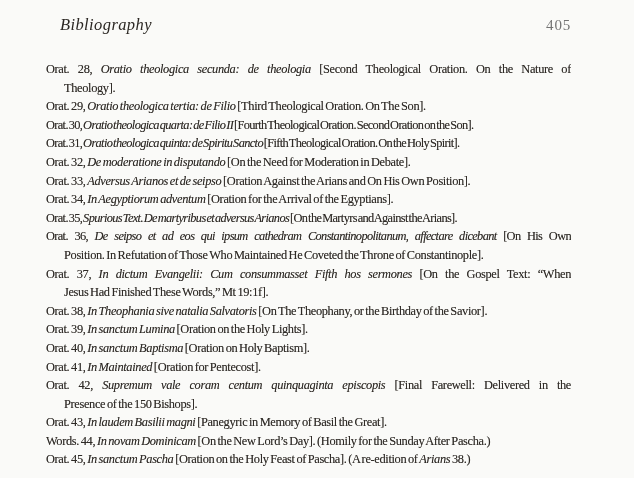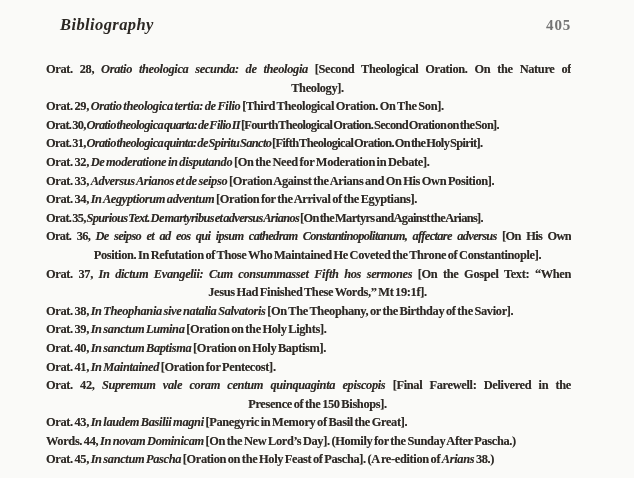--- a/index.html
+++ b/index.html
@@ -4,21 +4,21 @@
 <title>Bibliography — 405</title>
 <style>
   html, body { margin: 0; padding: 0; }
   body {
     width: 634px; height: 478px;
     background: #fafaf8;
     color: #2e2a26;
     font-family: "Liberation Serif", "DejaVu Serif", serif;
     overflow: hidden;
   }
-  .page { width: 627px; height: 478px; position: relative; font-weight: bold; }
+  .page { width: 627px; height: 478px; position: relative; }
 
   
   .running-head {
     display: flex;
     justify-content: space-between;
     align-items: baseline;
     padding: 15px 56px 0 60px;
   }
   .running-head .title {
     font-style: italic;
@@ -37,21 +37,21 @@
   .textblock {
     margin: 25px 56px 0 46px; 
     font-size: 12.4px;
     line-height: 18.6px;
     letter-spacing: -0.35px;
     word-spacing: -1.05px;
     text-shadow: 0 0 0.4px rgba(46, 42, 38, 0.45);
   }
   .entry { margin: 0; }
   .line { white-space: nowrap; }
-  .line.cont { padding-left: 18px; white-space: nowrap; text-align: center; }
+  .line.cont { padding-left: 18px; white-space: nowrap; }
   
   .line.full {
     white-space: normal;
     text-align: justify;
     text-align-last: justify;
     overflow: hidden;
     max-height: 18.6px;
   }
   .it { font-style: italic; }
 
@@ -92,21 +92,21 @@
       <div class="entry">
         <div class="line"><span>Orat. 33, </span><span class="it">Adversus Arianos et de seipso</span><span> [Oration Against the Arians and On His Own Position].</span></div>
       </div>
       <div class="entry">
         <div class="line"><span>Orat. 34, </span><span class="it">In Aegyptiorum adventum</span><span> [Oration for the Arrival of the Egyptians].</span></div>
       </div>
       <div class="entry">
         <div class="line"><span>Orat. 35, </span><span class="it">Spurious Text. De martyribus et adversus Arianos</span><span> [On the Martyrs and Against the Arians].</span></div>
       </div>
       <div class="entry">
-        <div class="line full"><span>Orat. 36, </span><span class="it">De seipso et ad eos qui ipsum cathedram Constantinopolitanum, affectare adversus</span><span> [On His Own</span></div>
+        <div class="line full"><span>Orat. 36, </span><span class="it">De seipso et ad eos qui ipsum cathedram Constantinopolitanum, affectare dicebant</span><span> [On His Own</span></div>
         <div class="line cont"><span>Position. In Refutation of Those Who Maintained He Coveted the Throne of Constantinople].</span></div>
       </div>
       <div class="entry">
         <div class="line full"><span>Orat. 37, </span><span class="it">In dictum Evangelii: Cum consummasset Fifth hos sermones</span><span> [On the Gospel Text: “When</span></div>
         <div class="line cont"><span>Jesus Had Finished These Words,” Mt 19:1f].</span></div>
       </div>
       <div class="entry">
         <div class="line"><span>Orat. 38, </span><span class="it">In Theophania sive natalia Salvatoris</span><span> [On The Theophany, or the Birthday of the Savior].</span></div>
       </div>
       <div class="entry">

